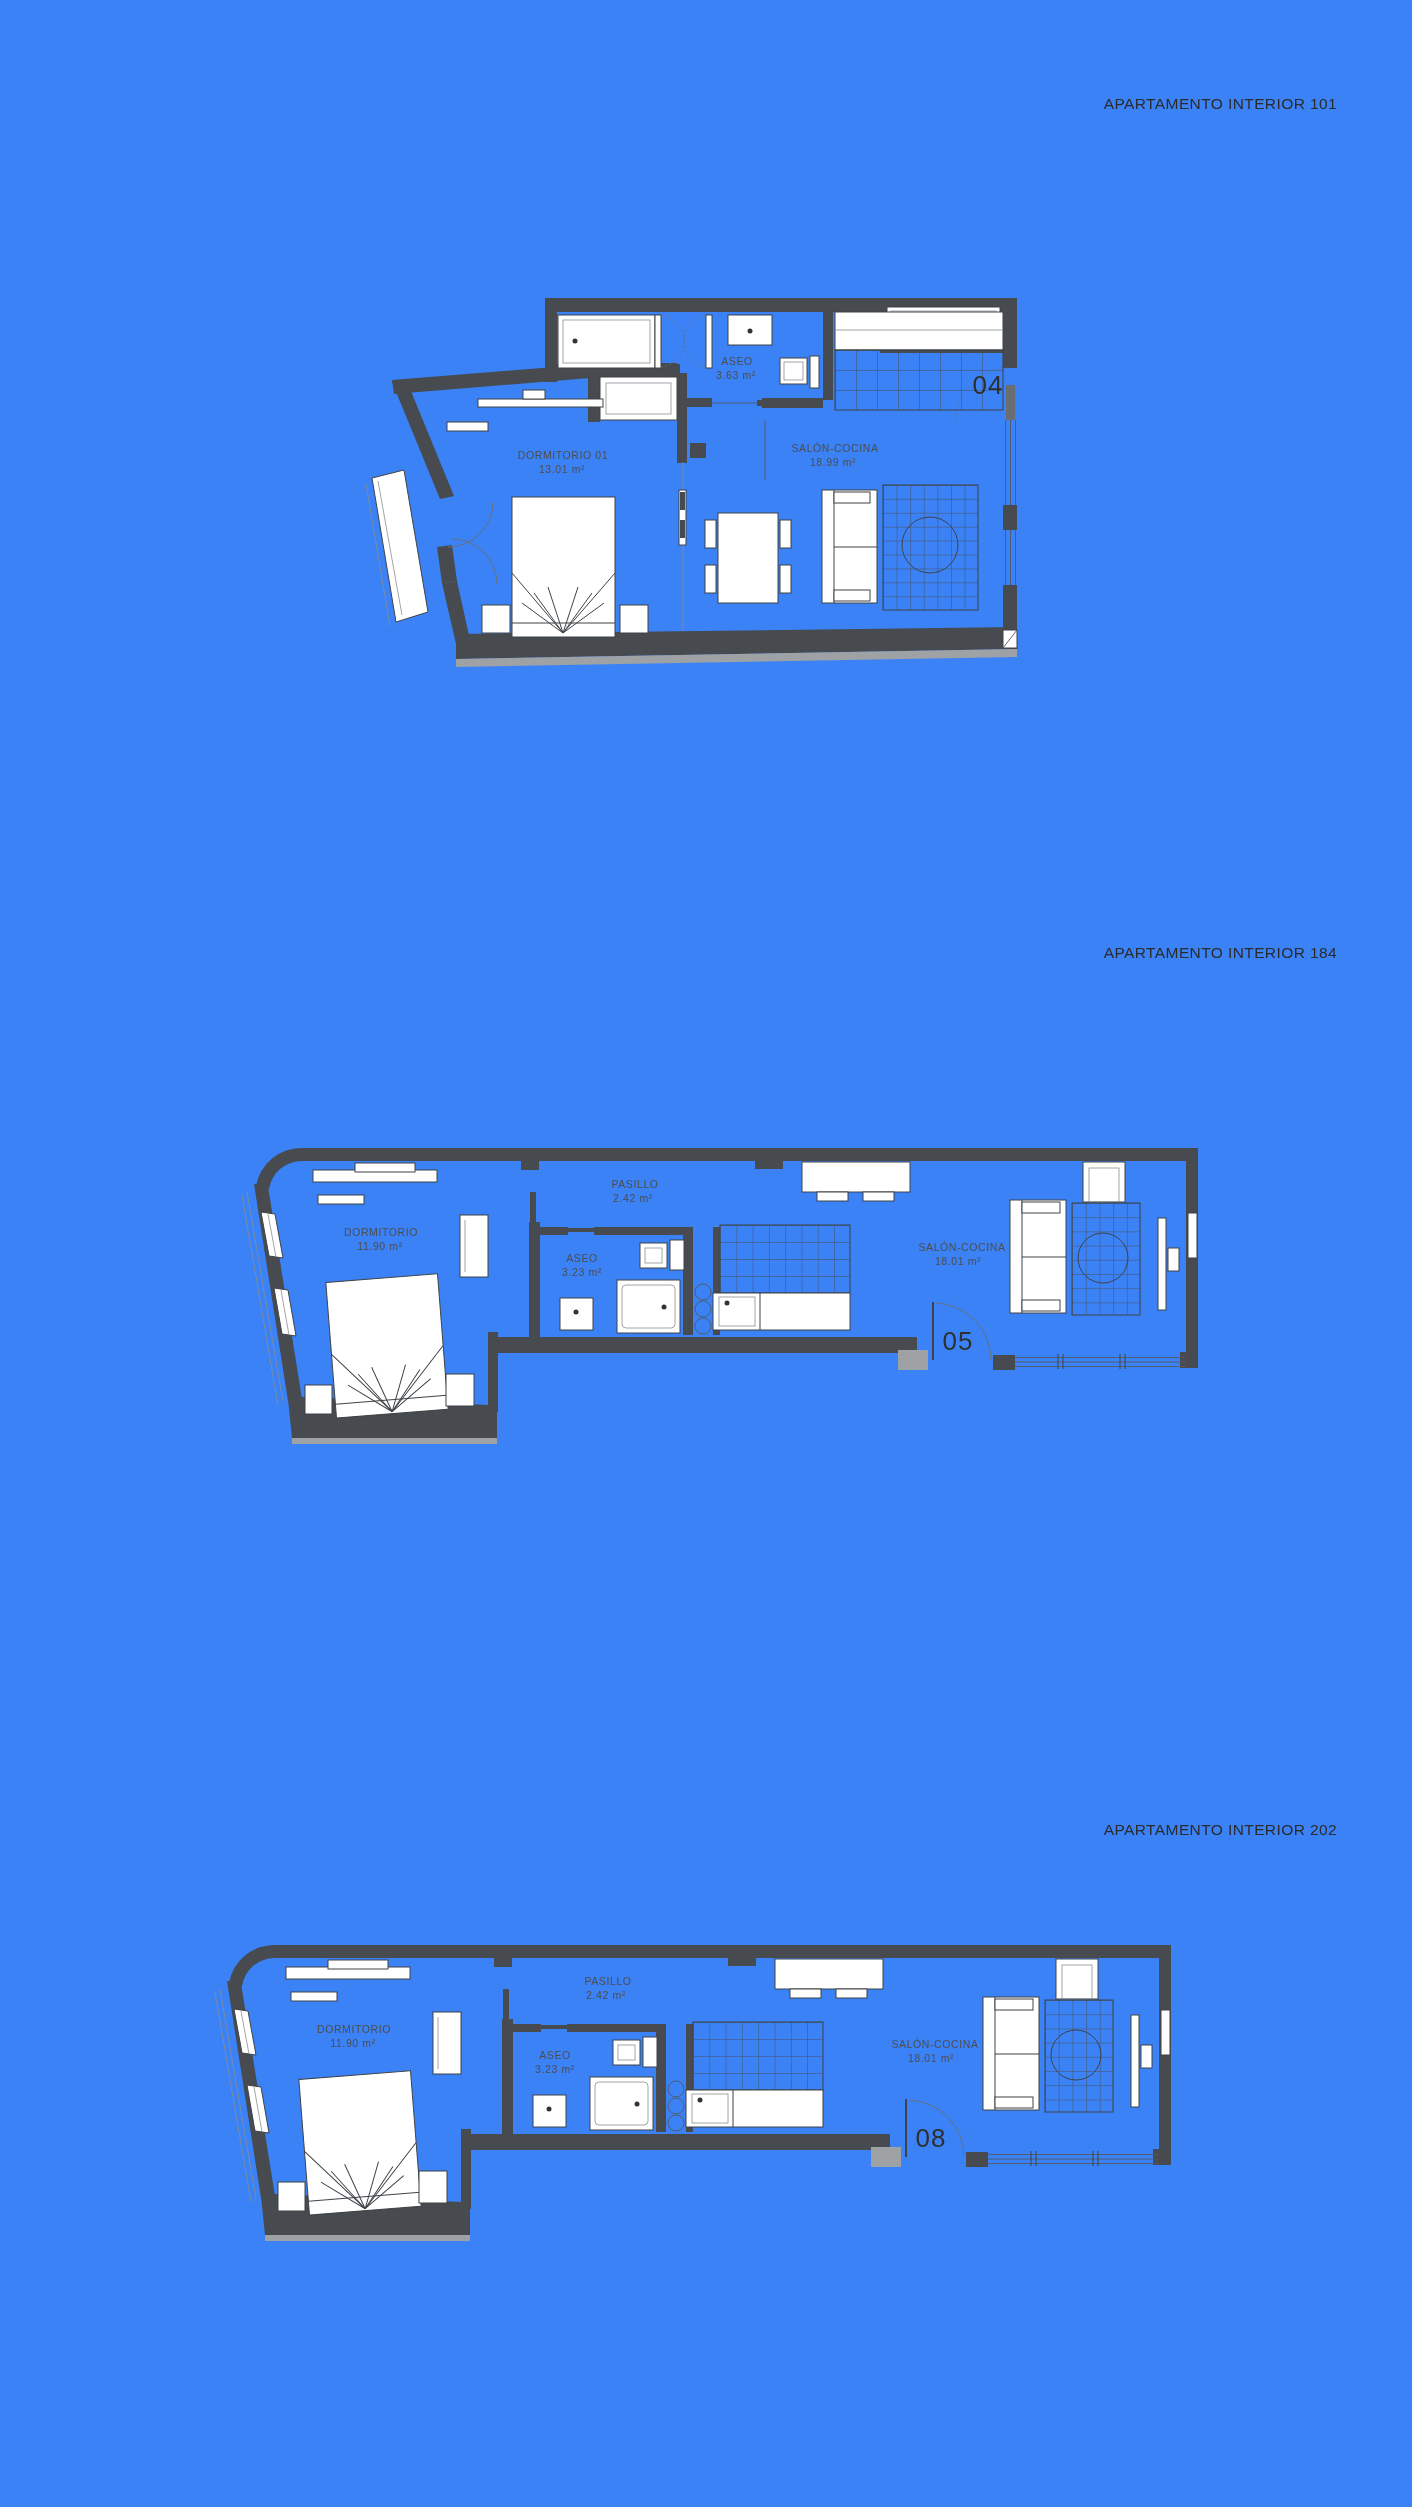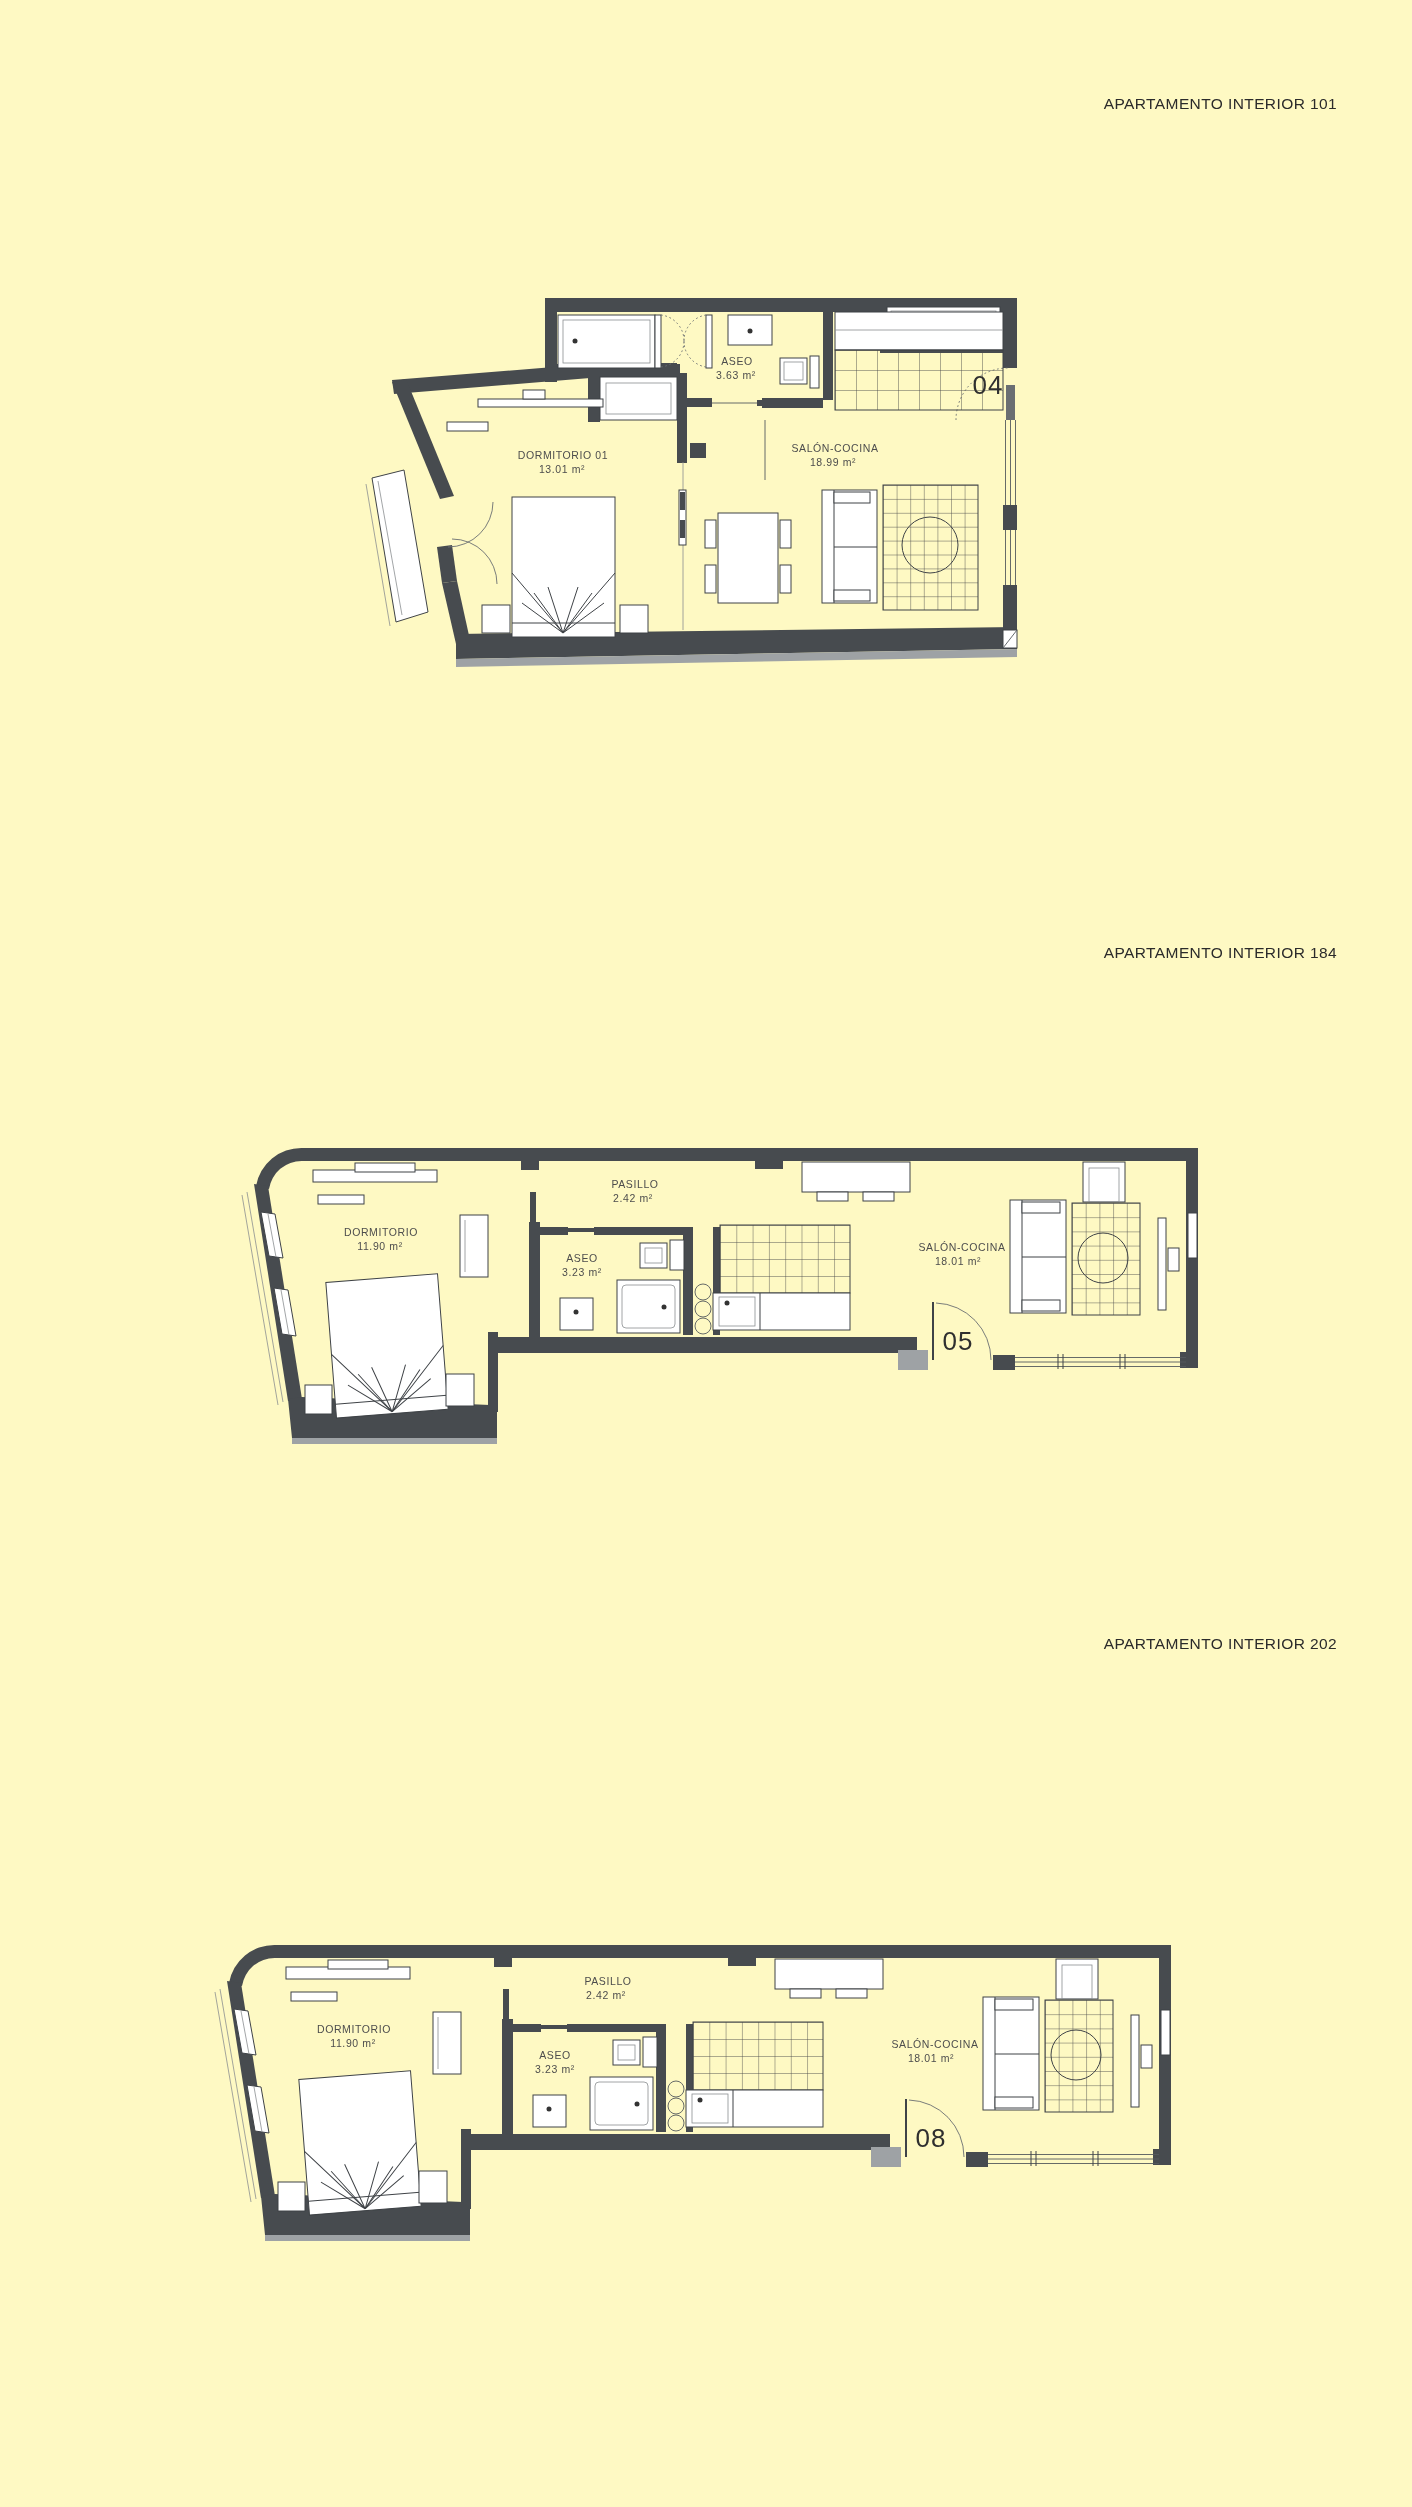--- a/index.html
+++ b/index.html
@@ -1,16 +1,16 @@
 <!DOCTYPE html>
 <html><head>
 <meta charset="utf-8">
 <style>
   html,body {margin:0; padding:0; background:#ffffff;}
-  #page {position:relative; width:1412px; height:2507px; background:#fef9c3; overflow:hidden;
+  #page {position:relative; width:1412px; height:2507px; background:#3b82f6; overflow:hidden;
          font-family:"Liberation Sans", sans-serif;text-decoration:underline;}
   .sheet-title {position:absolute; right:75px; font-size:15.5px; color:#2b2b2b;
                 letter-spacing:0.4px; white-space:nowrap;}
   svg.plan {position:absolute; overflow:visible;}
   
   .w  {fill:#474b4f;}
   .lw {fill:#9ea2a5;}
   
   .f  {fill:#ffffff; stroke:#3f4347; stroke-width:1;}
   .f2 {fill:none;    stroke:#3f4347; stroke-width:1;}
@@ -24,21 +24,21 @@
   .door {font-family:"Liberation Sans",sans-serif; font-size:26px; fill:#2f2f2f;
          text-anchor:middle; letter-spacing:1px;}
 </style>
 </head>
 <body>
 
 <div id="page">
 
   <div class="sheet-title" style="top:95px">APARTAMENTO INTERIOR 101</div>
   <div class="sheet-title" style="top:944px">APARTAMENTO INTERIOR 184</div>
-  <div class="sheet-title" style="top:1635px">APARTAMENTO INTERIOR 202</div>
+  <div class="sheet-title" style="top:1821px">APARTAMENTO INTERIOR 202</div>
 
   <svg class="plan" style="left:360px; top:290px" width="660" height="378" viewBox="360 290 660 378">
     <defs>
       <pattern id="g101k" patternUnits="userSpaceOnUse" x="835" y="350" width="21" height="20">
         <path d="M21 0H0V20" fill="none" stroke="#4a4a4a" stroke-width="0.9"></path>
       </pattern>
       <pattern id="g101r" patternUnits="userSpaceOnUse" x="883" y="485" width="13.6" height="13.9">
         <path d="M13.6 0H0V13.9" fill="none" stroke="#4a4a4a" stroke-width="0.9"></path>
       </pattern>
     </defs>

